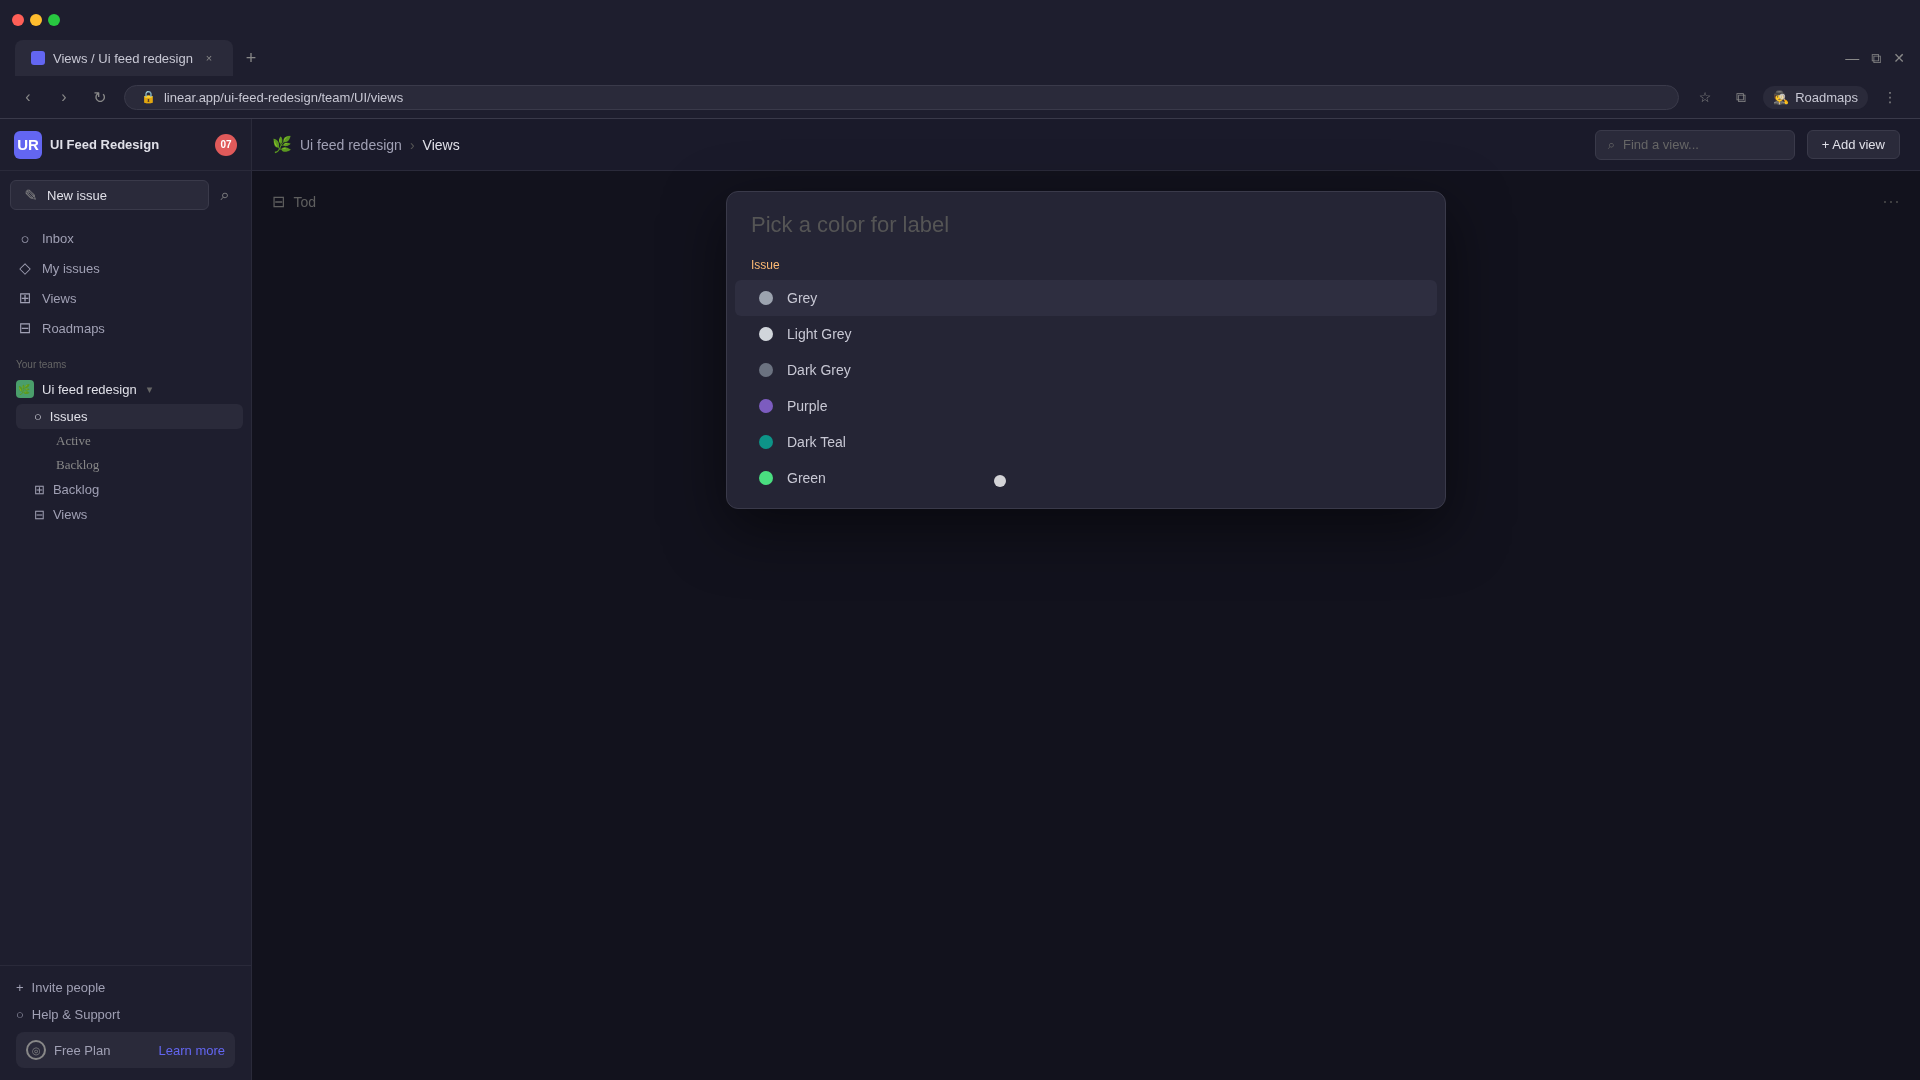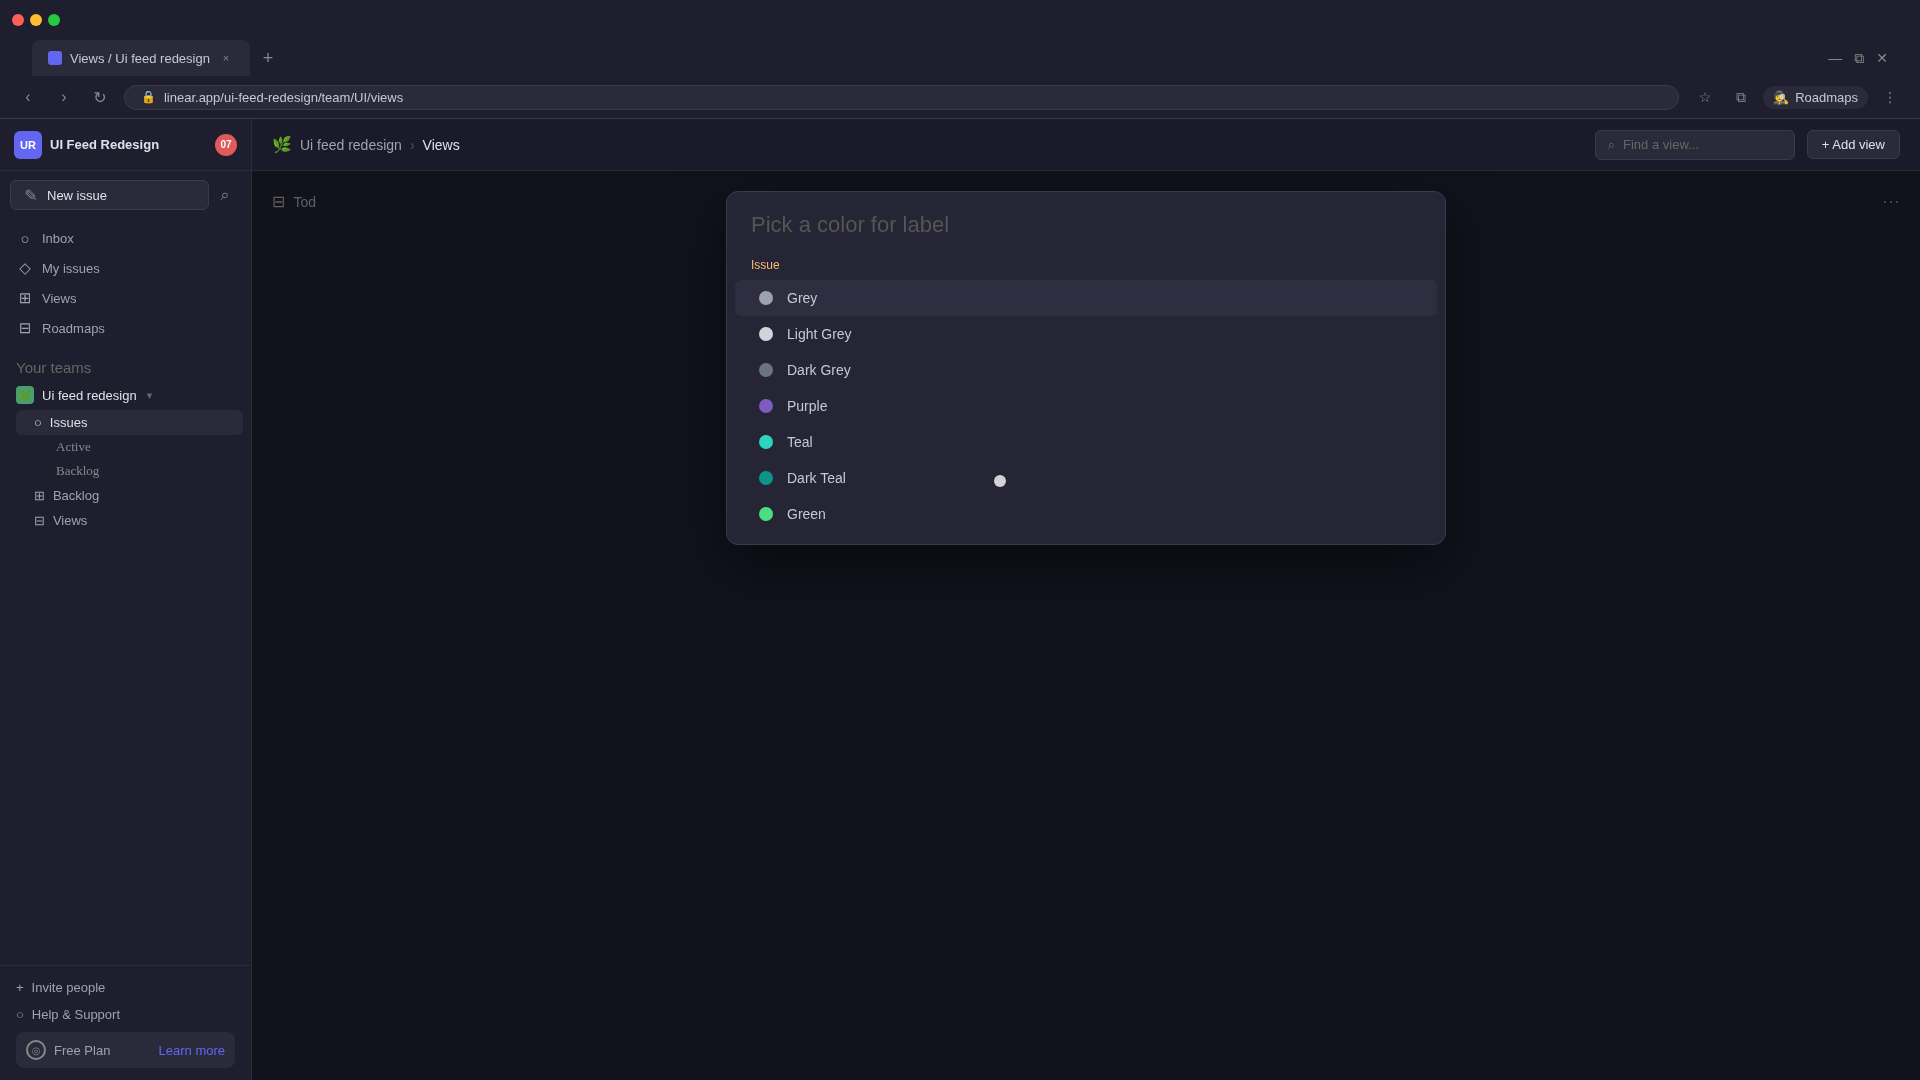--- a/index.html
+++ b/index.html
@@ -163,21 +163,21 @@
     .workspace-info {
       display: flex;
       align-items: center;
       gap: 8px;
     }
     .workspace-avatar {
       width: 28px; height: 28px;
       background: #6366f1;
       border-radius: 6px;
       display: flex; align-items: center; justify-content: center;
-      font-size: 11px;
+      font-size: 15px;
       font-weight: 700;
       color: white;
     }
     .workspace-name {
       font-size: 13px;
       font-weight: 600;
       color: #e0e0e8;
     }
     .sidebar-header-actions {
       display: flex;
@@ -239,21 +239,21 @@
       font-size: 13px;
       color: #a0a0b4;
     }
     .nav-item-icon {
       width: 18px; height: 18px;
       display: flex; align-items: center; justify-content: center;
       font-size: 15px;
     }
 
     .sidebar-section-label {
-      font-size: 15px;
+      font-size: 10px;
       color: #666;
       padding: 12px 16px 4px;
       font-weight: 500;
       text-transform: none;
     }
 
     .team-header {
       display: flex;
       align-items: center;
       gap: 8px;
@@ -499,21 +499,21 @@
 <body>
 
 <div class="browser-chrome">
   <div class="browser-titlebar">
     <div class="browser-controls">
       <div class="browser-btn btn-close"></div>
       <div class="browser-btn btn-min"></div>
       <div class="browser-btn btn-max"></div>
     </div>
   </div>
-  <div style="display:flex; align-items:center; background:#1e1e2e; padding: 0 24px;">
+  <div style="display:flex; align-items:center; background:#1e1e2e; padding: 0 7px;">
     <div class="browser-tabs" style="padding-left:8px;">
       <div class="browser-tab">
         <div class="tab-favicon"></div>
         <span class="tab-title">Views / Ui feed redesign</span>
         <span class="tab-close">×</span>
       </div>
       <div class="tab-new">+</div>
     </div>
     <div style="flex:1;"></div>
 
@@ -685,24 +685,20 @@
           <div class="color-option">
             <div class="color-dot" style="background: #6b7280;"></div>
             <span class="color-name">Dark Grey</span>
           </div>
 
           <div class="color-option">
             <div class="color-dot" style="background: #7c5cbf;"></div>
             <span class="color-name">Purple</span>
           </div>
 
-          <div class="color-option">
-            <div class="color-dot" style="background: #2dd4bf;"></div>
-            <span class="color-name">Teal</span>
-          </div>
 
           <div class="color-option">
             <div class="color-dot" style="background: #0d9488;"></div>
             <span class="color-name">Dark Teal</span>
           </div>
 
           <div class="color-option">
             <div class="color-dot" style="background: #4ade80;"></div>
             <span class="color-name">Green</span>
           </div>

